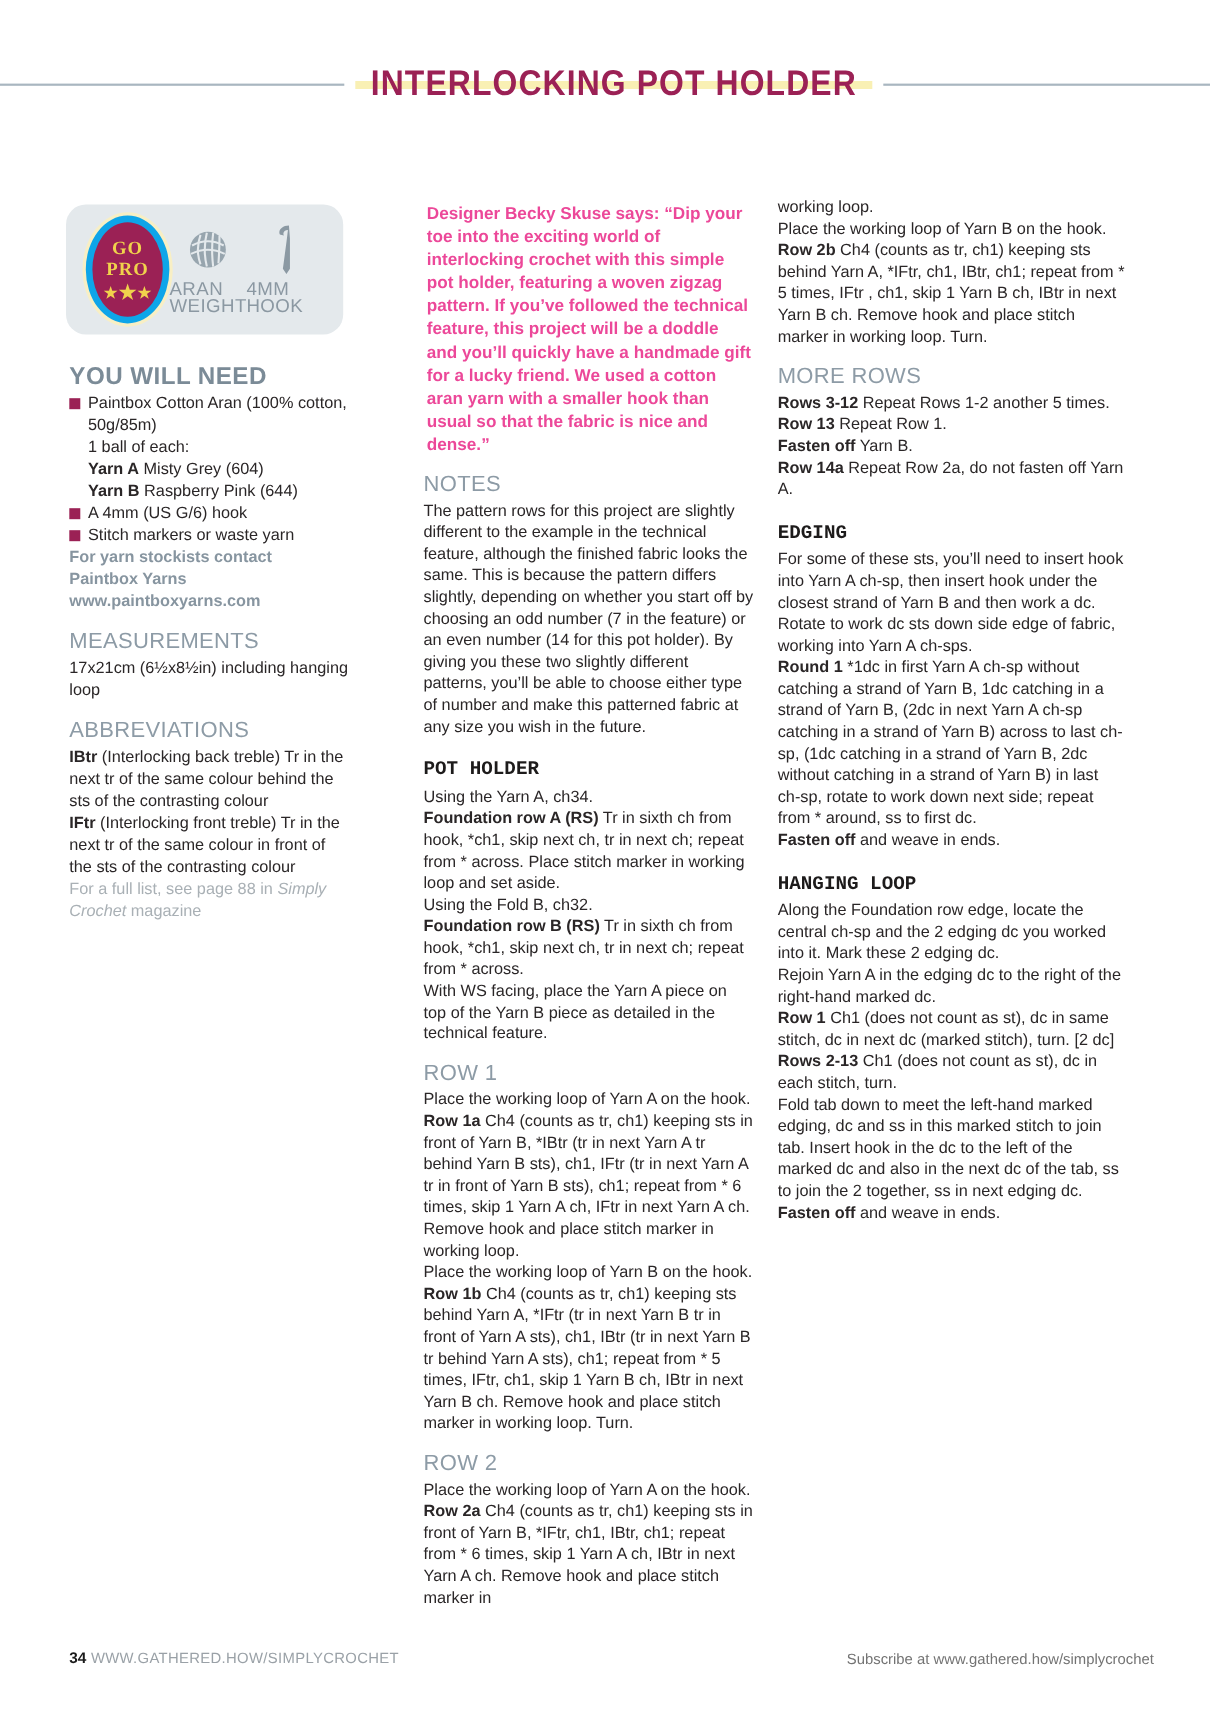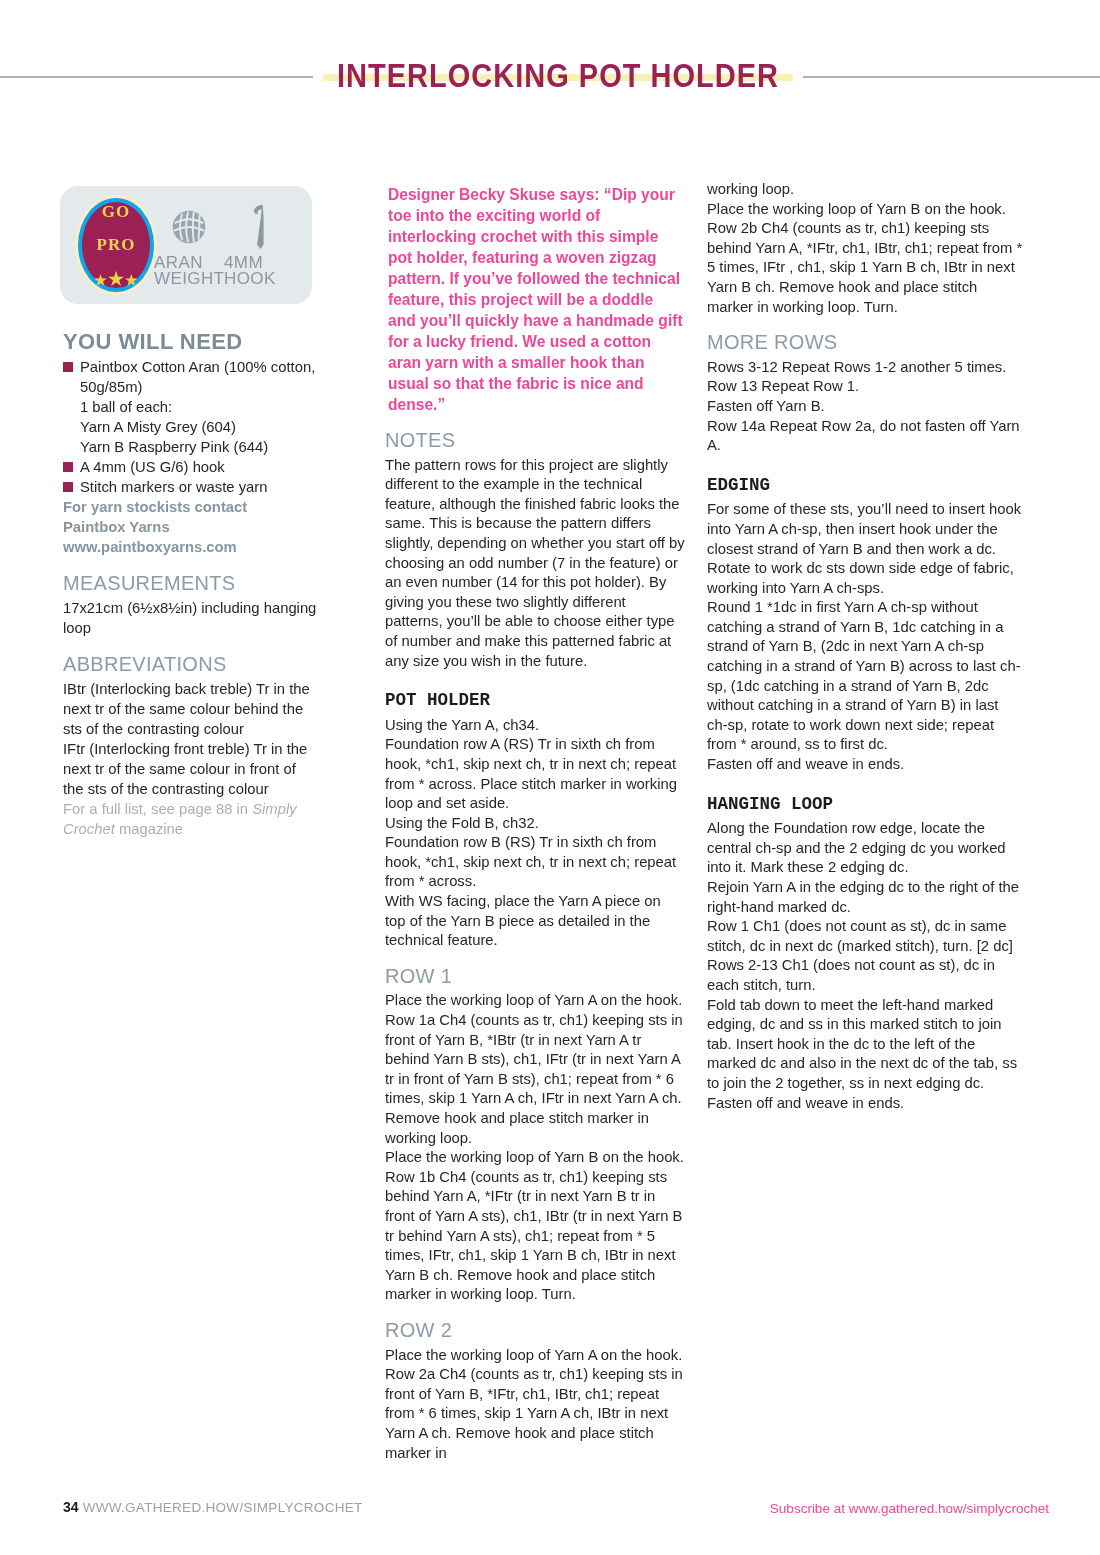--- a/index.html
+++ b/index.html
@@ -31,23 +31,23 @@
   
   #badge{
     position:absolute;left:60px;top:186px;width:252px;height:118px;
     background:#e4e9ec;border-radius:18px;
     display:flex;align-items:center;justify-content:space-between;
     padding:0 18px;box-sizing:border-box;
   }
   #gopro{
     width:86px;height:86px;border-radius:50%;
     background:#9b2155;
-    border:4px solid #0ea5e9;
+    border:6px solid #0ea5e9;
     box-shadow:0 0 0 3px #f8efc4;
-    display:flex;flex-direction:column;align-items:center;justify-content:space-between;
+    display:flex;flex-direction:column;align-items:center;justify-content:center;
     font-family:"Liberation Serif", serif;font-weight:700;color:#f0d24c;
     line-height:1;
   }
   #gopro .gp-line{font-size:17px;letter-spacing:1px;margin:1px 0;}
   #gopro .stars{margin-top:3px;display:flex;align-items:flex-end;}
   #gopro .star{font-size:14px;color:#f0d24c;line-height:1;}
   #gopro .star:nth-child(2){font-size:18px;margin:0 1px;}
   .badge-item{display:flex;flex-direction:column;align-items:center;width:72px;}
   .badge-icon{height:48px;display:flex;align-items:center;justify-content:center;}
   .badge-label{
@@ -62,41 +62,41 @@
   #col-middle{left:385px;top:184px;width:300px;}
   #col-right {left:707px;top:180px;width:316px;}
 
   .heading{margin:16px 0 5px;}
   .section:first-child > .heading{margin-top:0;}
   .h-grey{color:#8d9ba6;font-size:20px;font-weight:400;letter-spacing:0.3px;}
   .h-grey-bold{color:#7b8b97;font-size:22px;font-weight:700;letter-spacing:0.4px;}
   .h-black{color:#1d1b1b;font-size:17.5px;font-weight:700;margin-top:20px;font-family:Liberation Mono, monospace;}
 
   p.para{margin:0;}
-  .seg-b{font-weight:400;margin-top:29px;}
+  .seg-b{font-weight:700;margin-top:29px;}
   .seg-i{font-style:italic;}
   .para.quote{
     font-weight:700;font-size:15.6px;line-height:21px;color:#ec4899;
     padding-left:3px;
   }
   .para.bullet{position:relative;padding-left:17px;}
   .para.indent{padding-left:17px;}
   .bullet-sq{
     position:absolute;left:0;top:5px;width:10px;height:10px;background:#9b2155;
   }
   .para.contact{font-weight:700;color:#8795a0;}
   .para.muted{color:#a9b0b5;}
 
   
   #footer-left{
     position:absolute;left:63px;top:1499px;font-size:13.5px;color:#9aa1a7;letter-spacing:0.3px;
   }
   #footer-left .pageno{font-weight:700;color:#1a1a1a;font-size:14px;letter-spacing:0;}
   #footer-right{
-    position:absolute;right:67px;top:1501px;font-size:13.5px;color:#ec4899;margin-left:21px;
+    position:absolute;right:67px;top:1501px;font-size:13.5px;color:#737373;margin-left:21px;
   }
 </style>
 </head>
 <body>
 
 <div id="page">
 
   <div id="header">
     <div class="rule"></div>
     <div id="page-title">INTERLOCKING POT HOLDER</div>

